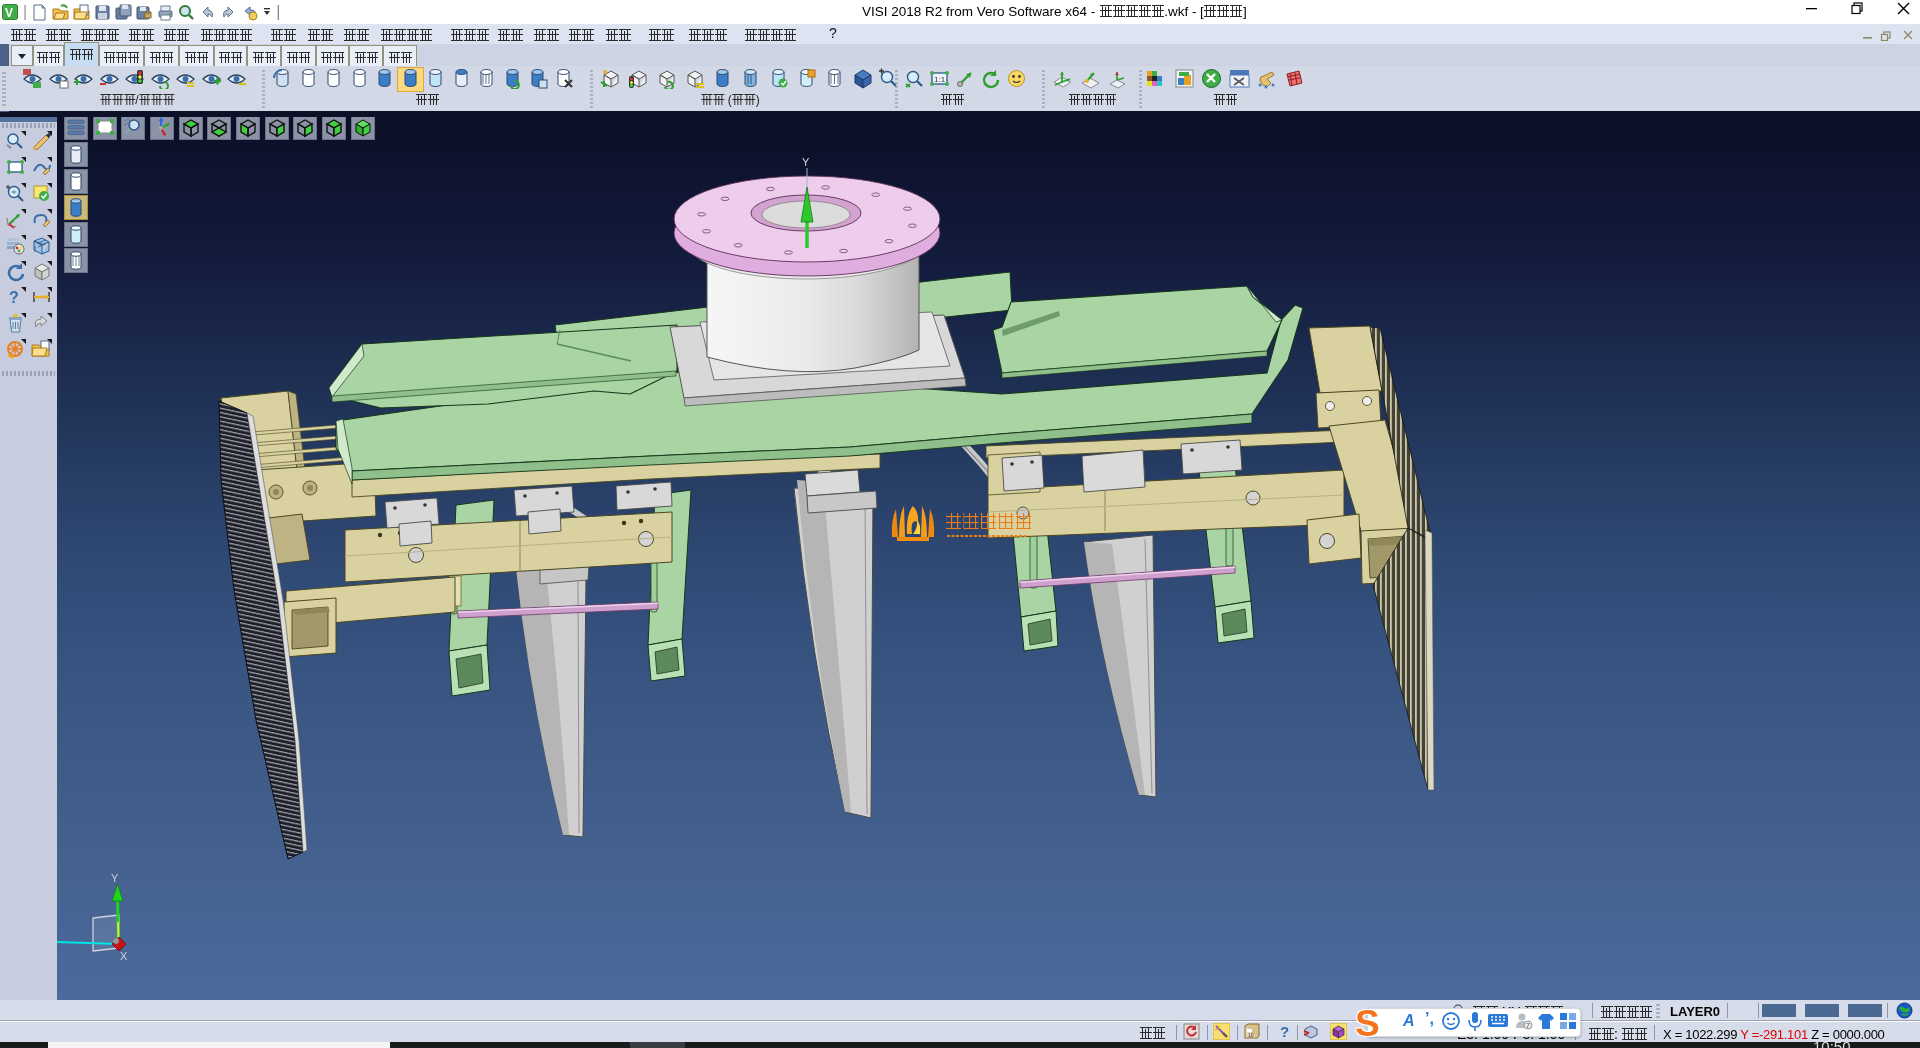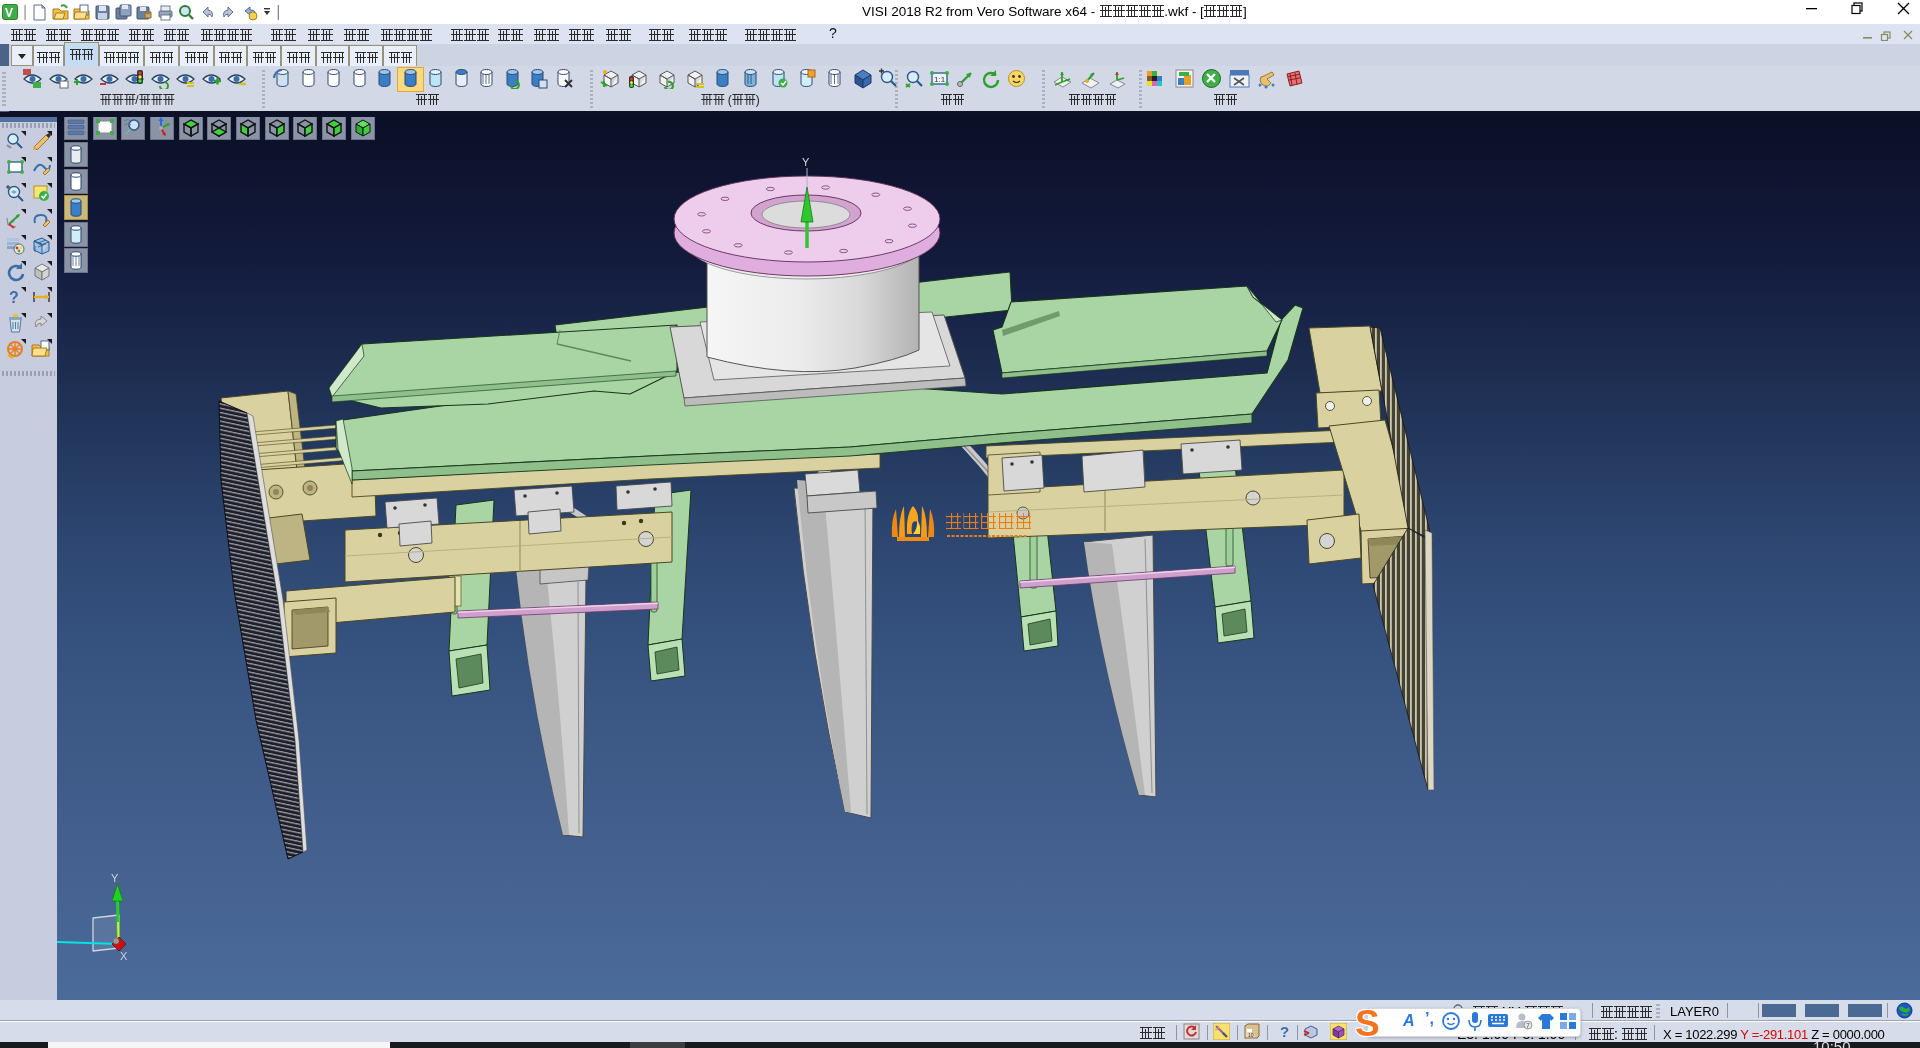--- a/index.html
+++ b/index.html
@@ -750,21 +750,21 @@
 
 <div id="status1" class="abs" style="z-index:10">
     <div class="abs" style="left:1452px;top:3px"><svg width="14" height="14">
         <circle cx="6" cy="6" r="4" fill="none" stroke="#667" stroke-width="1.4"></circle>
         <line x1="9" y1="9" x2="13" y2="13" stroke="#667" stroke-width="1.6"></line>
       </svg></div>
     <div class="abs" style="left:1472px;top:4px"><span class="cj "></span><span class="cj "></span> XY <span class="cj "></span><span class="cj "></span><span class="cj "></span></div>
     <div class="vsep" style="left:1592px"></div>
     <div class="abs" style="left:1600px;top:4px"><span class="cj "></span><span class="cj "></span><span class="cj "></span><span class="cj "></span></div>
     <div class="abs" style="left:1656px;top:3px;width:4px;height:15px;background:repeating-linear-gradient(0deg,#aab0bf 0 2px, transparent 2px 4px)"></div>
-    <div class="abs" style="left:1670px;top:4px;font-weight:normal;font-size:13px">LAYER0</div>
+    <div class="abs" style="left:1670px;top:4px;font-weight:bold;font-size:13px">LAYER0</div>
     <div class="vsep" style="left:1727px"></div>
     <div class="vsep" style="left:1758px"></div>
     <div class="abs" style="left:1762px;top:4px;width:34px;height:13px;background:#4a6a94"></div>
     <div class="abs" style="left:1805px;top:4px;width:34px;height:13px;background:#4a6a94"></div>
     <div class="abs" style="left:1848px;top:4px;width:34px;height:13px;background:#4a6a94"></div>
     <div class="vsep" style="left:1887px"></div>
     <div class="abs" style="left:1896px;top:2px"><svg width="17" height="17">
         <circle cx="8.5" cy="8.5" r="7.5" fill="#1a58c8" stroke="#0a3888"></circle>
         <path d="M3,6 q3,-3 5,0 q3,2 5,-1 l1,3 q-3,4 -6,2 q-4,-1 -5,-4 z" fill="#2fae2f"></path>
         <path d="M6,12 q3,2 6,0" stroke="#2fae2f" fill="none" stroke-width="1.6"></path>

